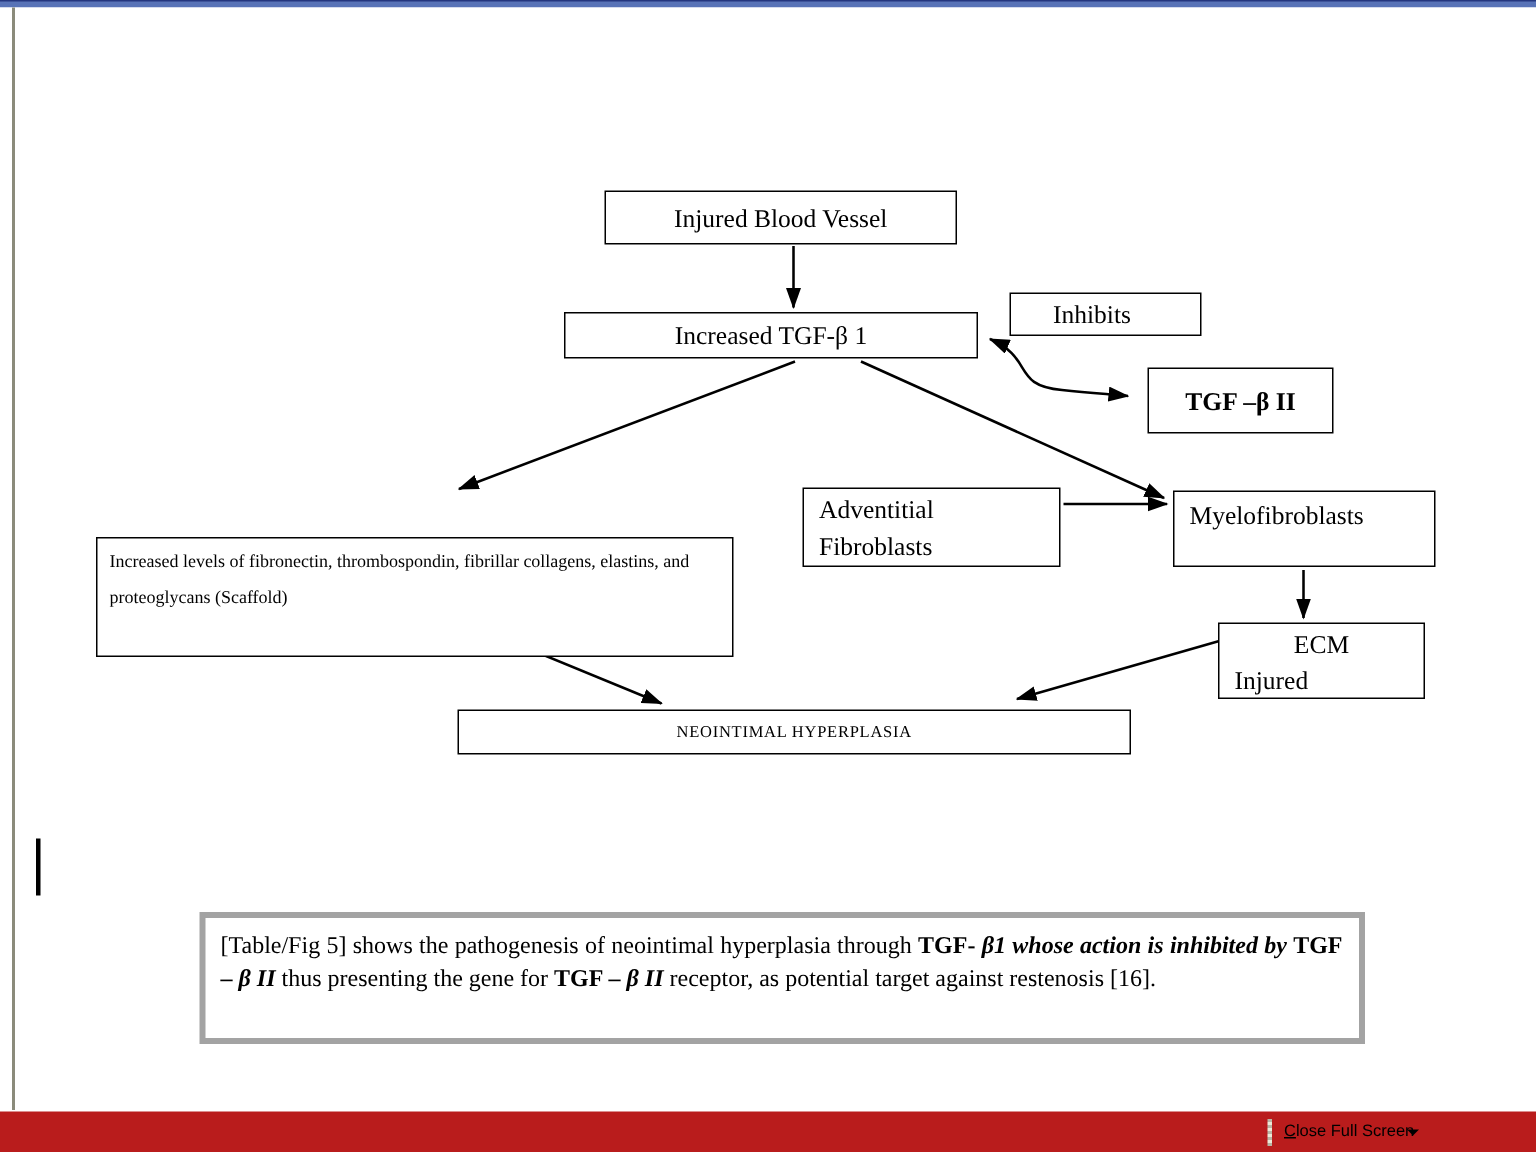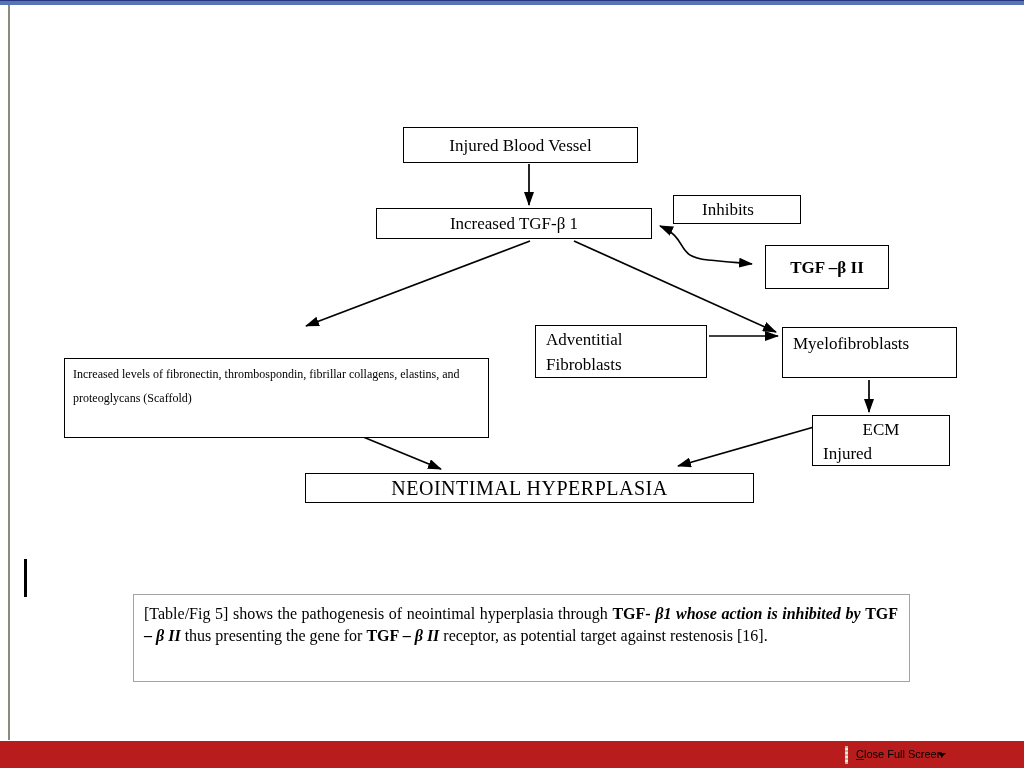--- a/index.html
+++ b/index.html
@@ -19,23 +19,23 @@
   .n-injured{left:403px;top:122px;width:235px;height:36px;}
   .n-increased{left:376px;top:203px;width:276px;height:31px;}
   .n-inhibits{left:673px;top:190px;width:128px;height:29px;padding-left:28px;line-height:27px;}
   .n-tgfb2{left:765px;top:240px;width:124px;height:44px;font-weight:bold;}
   .n-scaffold{left:64px;top:329px;width:425px;height:80px;padding:3px 8px;font-size:12px;line-height:24px;margin-top:24px;}
   .n-adventitial{left:535px;top:320px;width:172px;height:53px;padding:1px 10px;}
   .n-myelo{left:782px;top:322px;width:175px;height:51px;padding:3px 10px;}
   .n-ecm{left:812px;top:410px;width:138px;height:51px;padding-top:2px;line-height:24px;}
   .n-ecm .l1{text-align:center;}
   .n-ecm .l2{padding-left:10px;}
-  .n-neo{left:305px;top:468px;width:449px;height:30px;font-size:20px;letter-spacing:.5px;}
+  .n-neo{left:305px;top:468px;width:449px;height:30px;font-size:11px;letter-spacing:.5px;}
 
-  .caption{position:absolute;left:133px;top:589px;width:777px;height:88px;border:1px solid #a3a3a3;
+  .caption{position:absolute;left:133px;top:603px;width:777px;height:88px;border:4px solid #a3a3a3;
            box-sizing:border-box;padding:8px 11px 0 10px;font-size:16px;line-height:22px;
            text-align:justify;}
   .caption .b{font-weight:bold;}
   .caption .bi{font-weight:bold;font-style:italic;}
 
   .cursor{position:absolute;left:24px;top:554px;width:3px;height:38px;background:#000;}
 
   .statusbar{position:absolute;left:0;top:740px;width:1024px;height:28px;background:#b91c1c;
              border-top:1px solid #fff;box-sizing:border-box;
              font-family:"Liberation Sans","DejaVu Sans",sans-serif;font-size:11px;color:#000;}

